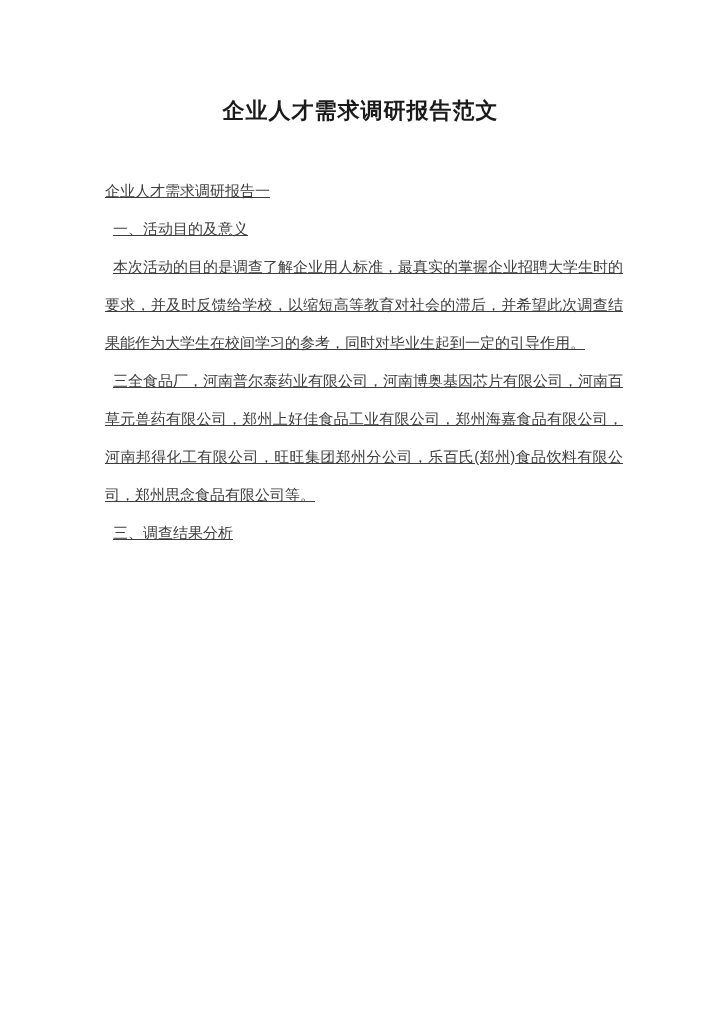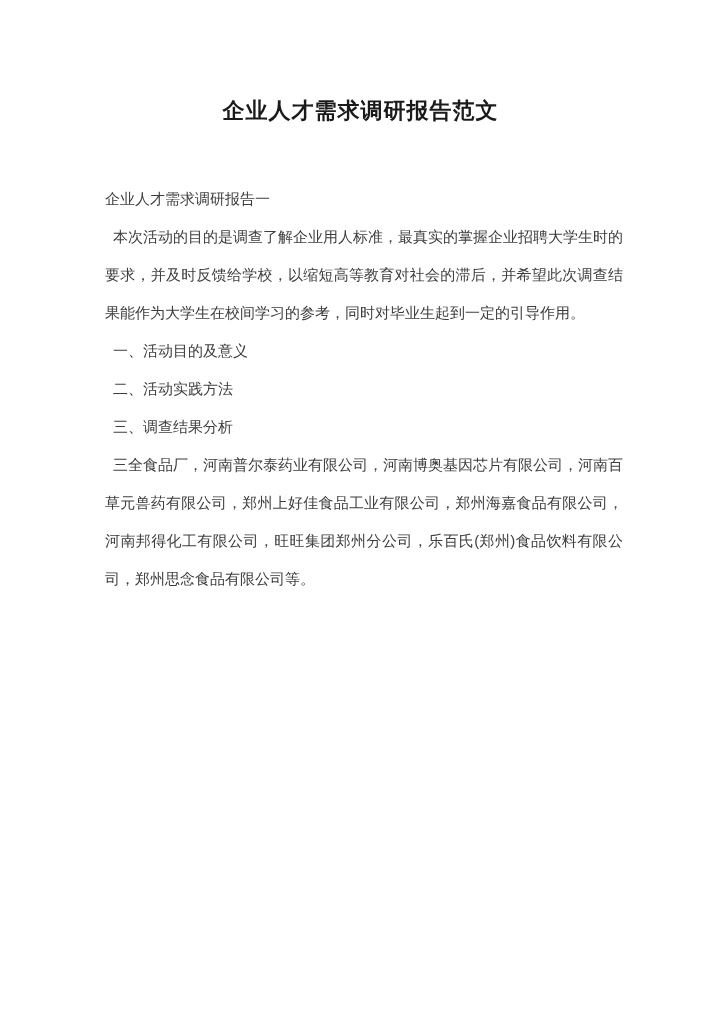--- a/index.html
+++ b/index.html
@@ -23,42 +23,42 @@
     text-align: center;
     font-size: 22px;
     font-weight: bold;
     line-height: 30px;
     color: var(--title-color, #1a1a1a);
     letter-spacing: 1px;
     font-family: "Liberation Sans", sans-serif;
   }
   .doc-content {
     position: absolute;
-    top: 168px;
+    top: 160px;
     left: 105px;
     width: 518px;
     font-size: 15px;
     line-height: 38px;
     color: var(--body-color, #3d3d3d);
     text-align: justify;
     font-family: "Liberation Sans", sans-serif;
+    text-decoration: underline;
   }
   .doc-content p {
     margin: 0;
   }
   .doc-content p.indent {
     text-indent: 8px;
   }
 </style>
 </head>
 <body>
 
 <div class="page">
   <h1 class="doc-title">企业人才需求调研报告范文</h1>
   <div class="doc-content">
       <p>企业人才需求调研报告一</p>
+      <p class="indent">一、活动目的及意义</p>
       <p class="indent">本次活动的目的是调查了解企业用人标准，最真实的掌握企业招聘大学生时的要求，并及时反馈给学校，以缩短高等教育对社会的滞后，并希望此次调查结果能作为大学生在校间学习的参考，同时对毕业生起到一定的引导作用。</p>
-      <p class="indent">一、活动目的及意义</p>
-      <p class="indent">二、活动实践方法</p>
+      <p class="indent">三全食品厂，河南普尔泰药业有限公司，河南博奥基因芯片有限公司，河南百草元兽药有限公司，郑州上好佳食品工业有限公司，郑州海嘉食品有限公司，河南邦得化工有限公司，旺旺集团郑州分公司，乐百氏(郑州)食品饮料有限公司，郑州思念食品有限公司等。</p>
       <p class="indent">三、调查结果分析</p>
-      <p class="indent">三全食品厂，河南普尔泰药业有限公司，河南博奥基因芯片有限公司，河南百草元兽药有限公司，郑州上好佳食品工业有限公司，郑州海嘉食品有限公司，河南邦得化工有限公司，旺旺集团郑州分公司，乐百氏(郑州)食品饮料有限公司，郑州思念食品有限公司等。</p>
     </div>
 </div>
 
 </body></html>

